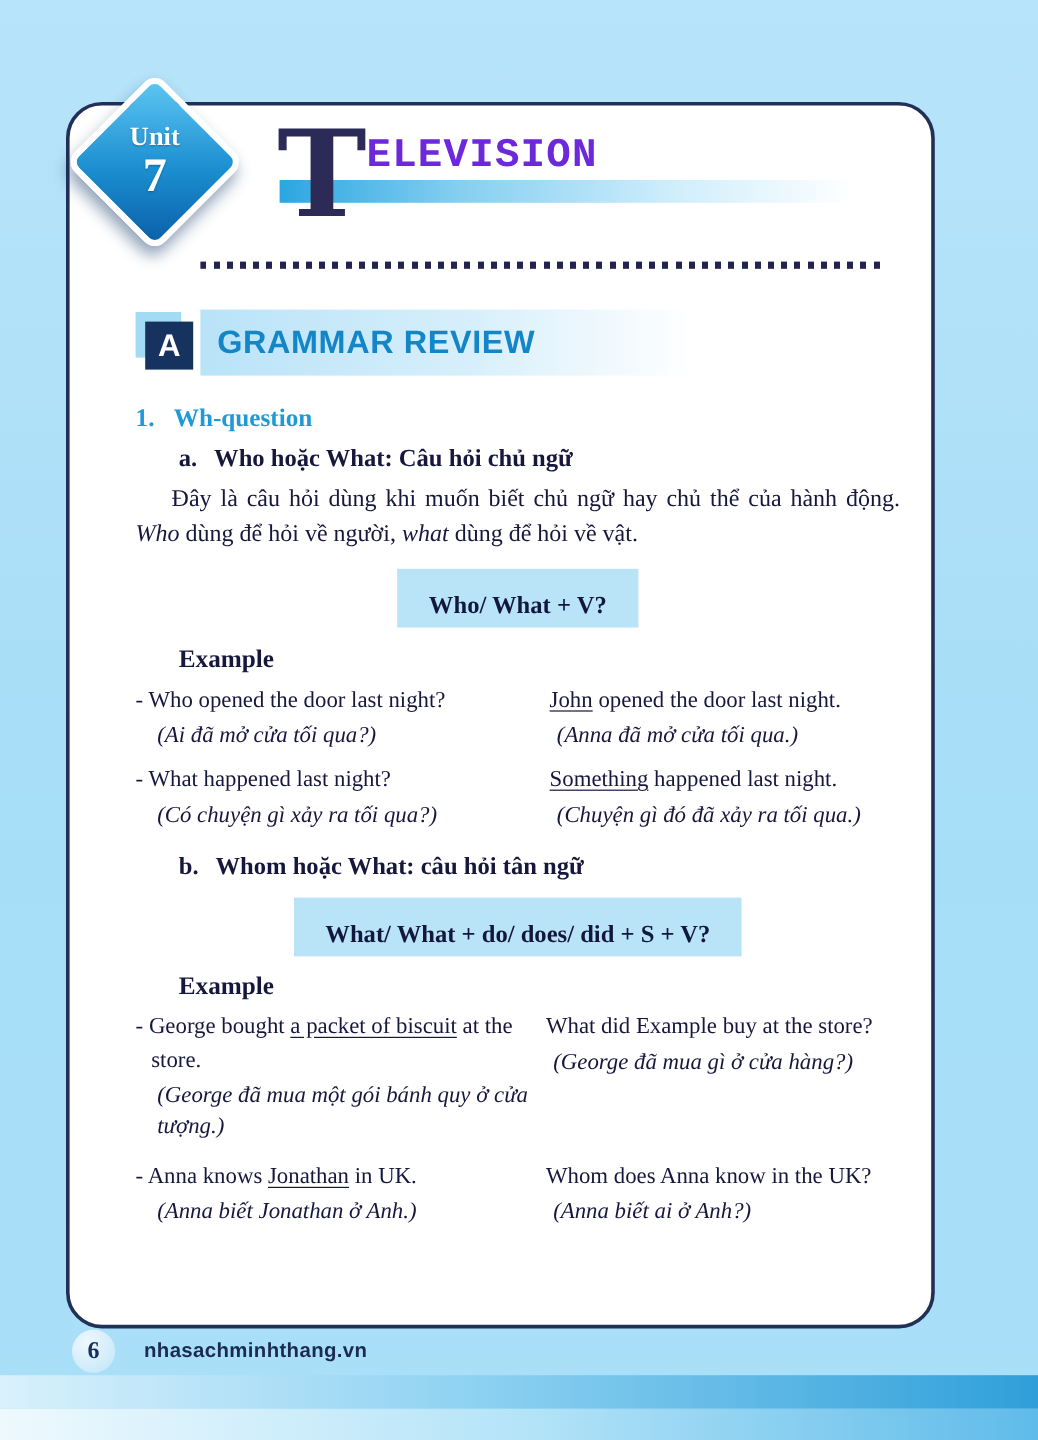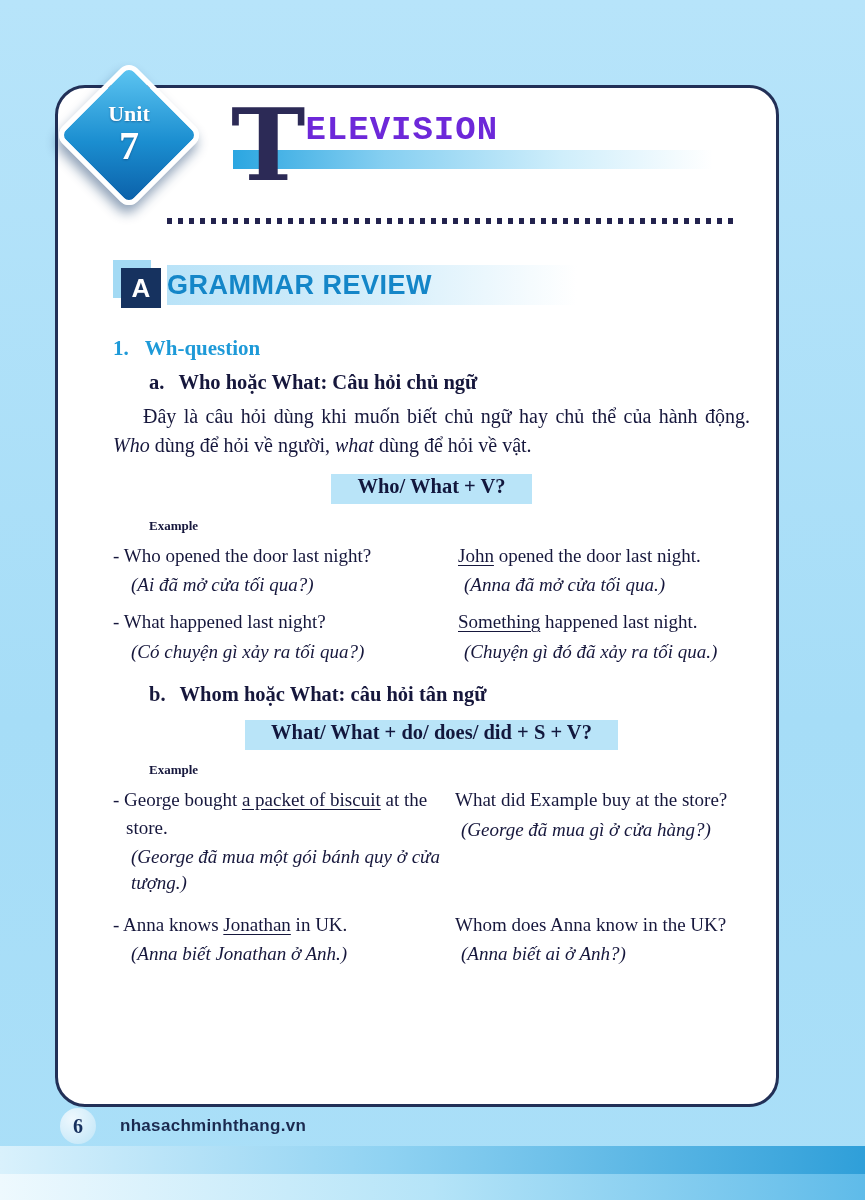--- a/index.html
+++ b/index.html
@@ -58,35 +58,35 @@
   .dots { width: 570px; height: 6px; margin: 14px 0 0 54px;
     background: repeating-linear-gradient(90deg, #23234e 0 5px, transparent 5px 11px); }
 
   
   .sec-header { margin-top: 36px; display: flex; align-items: center; height: 50px; }
   .badge { position: relative; width: 50px; height: 50px; flex: none; }
   .badge-light { position: absolute; left: 0; top: 0; width: 38px; height: 38px; background: #a3daf4; }
   .badge-dark { position: absolute; left: 8px; top: 8px; width: 40px; height: 40px; background: #16325f;
     color: #fff; display: flex; align-items: center; justify-content: center;
     font-family: "Liberation Sans", sans-serif; font-weight: bold; font-size: 26px; }
-  .header-strip { height: 40px; flex: 0 0 410px; margin-left: 4px; 
+  .header-strip { height: 55px; flex: 0 0 410px; margin-left: 4px; padding-left: 14px;
     display: flex; align-items: center;
     background: linear-gradient(90deg, #b9e3f8 0%, #d7effb 55%, rgba(255,255,255,0) 100%); }
   .sec-title { font-family: "Liberation Sans", sans-serif; font-weight: 700; font-size: 27px;
     color: #1486c8; letter-spacing: .5px; }
 
   
   .h1 { margin-top: 26px; display: flex; gap: 16px; font-weight: bold; font-size: 21px; color: #1e9ad8; }
   .sub-heading { margin: 10px 0 0 36px; display: flex; gap: 14px; font-weight: bold;
     font-size: 20.5px; color: #16173c; }
   .para { margin-top: 8px; font-size: 20px; line-height: 1.44; text-align: justify;
     text-indent: 30px; color: #16173c; }
-  .formula { margin: 14px auto 0; width: fit-content; padding: 1px 26px 6px;
+  .formula { margin: 14px auto 0; width: fit-content; padding: 20px 26px 6px;
     background: #b9e4f8; font-weight: bold; font-size: 20.5px; color: #12173d; text-align: center; }
-  .ex-label { margin: 14px 0 0 36px; font-weight: bold; font-size: 13px; color: #16173c; }
+  .ex-label { margin: 14px 0 0 36px; font-weight: bold; font-size: 21px; color: #16173c; }
 
   .ex-grid { display: grid; margin-top: 8px; column-gap: 0; }
   .grid1 { grid-template-columns: 345px 1fr; row-gap: 10px; }
   .grid2 { grid-template-columns: 342px 1fr; row-gap: 14px; }
   .en { font-size: 19px; line-height: 1.45; color: #16173c; }
   .hang { padding-left: 13px; text-indent: -13px; }
   .vi { font-size: 19px; font-style: italic; line-height: 1.38; margin-top: 3px; color: #16173c; }
   .vi-l { margin-left: 18px; }
   .vi-r { margin-left: 6px; }
   .ul { text-decoration: underline; text-underline-offset: 3px; }

